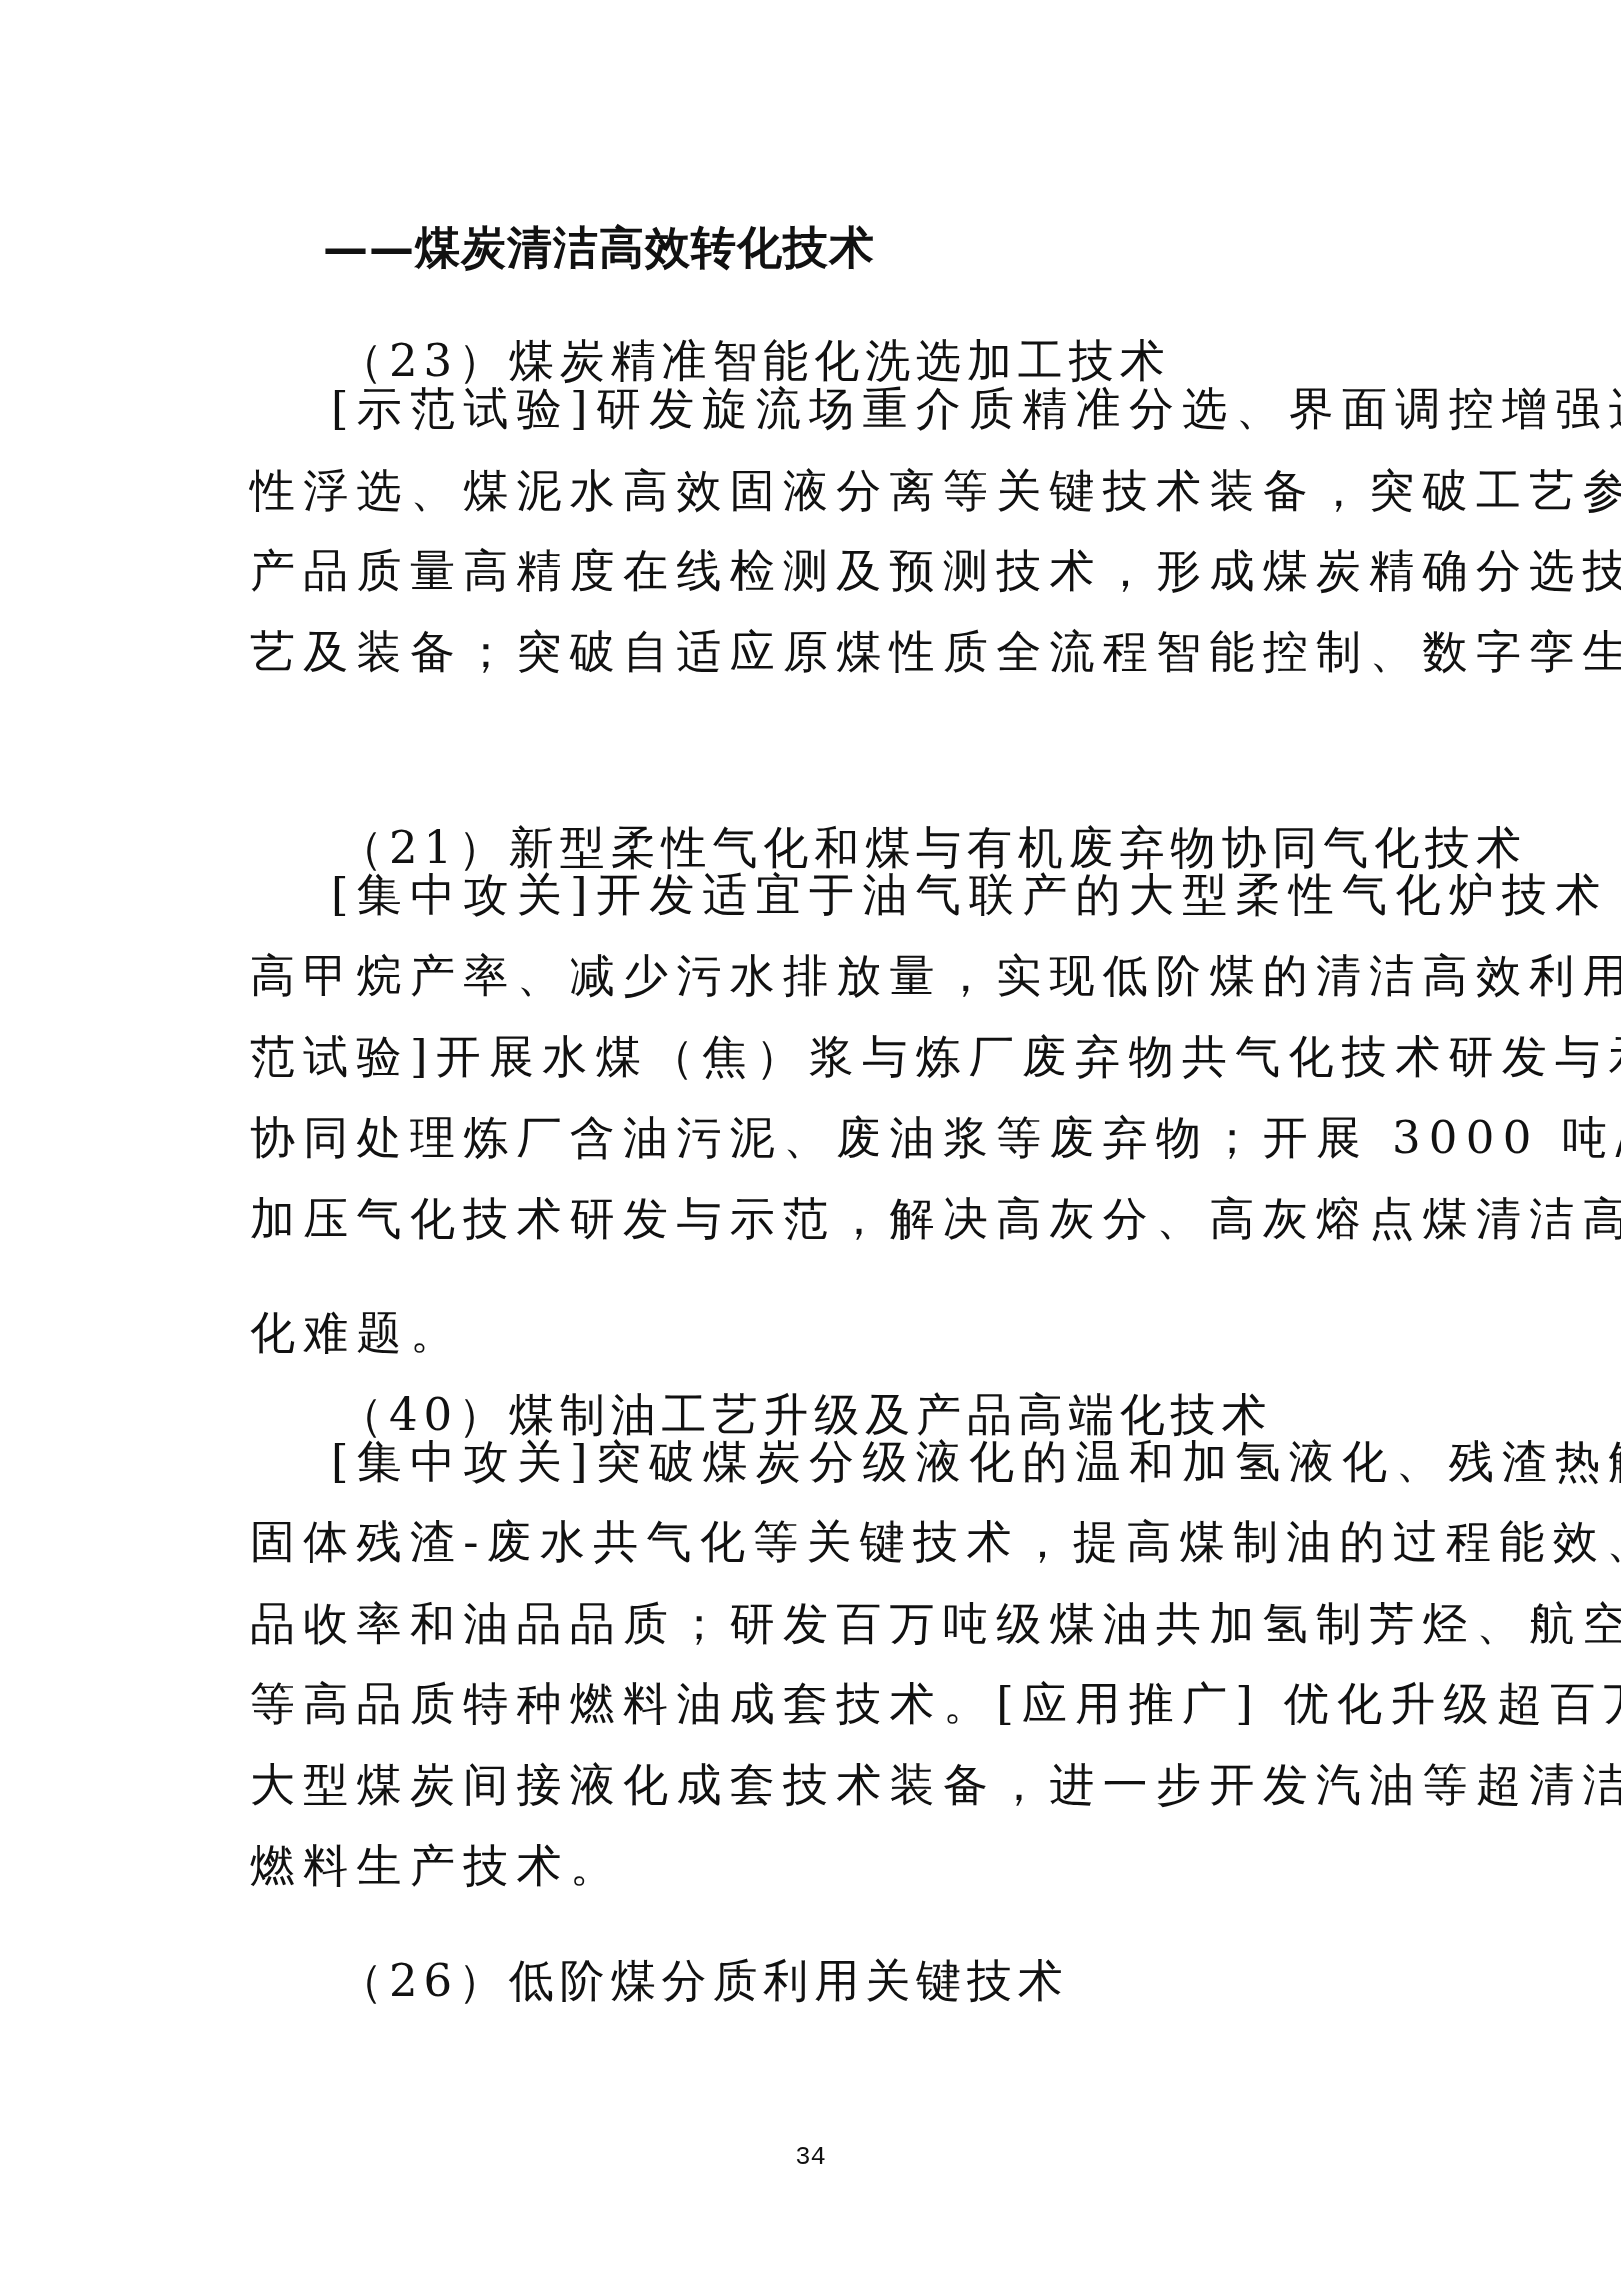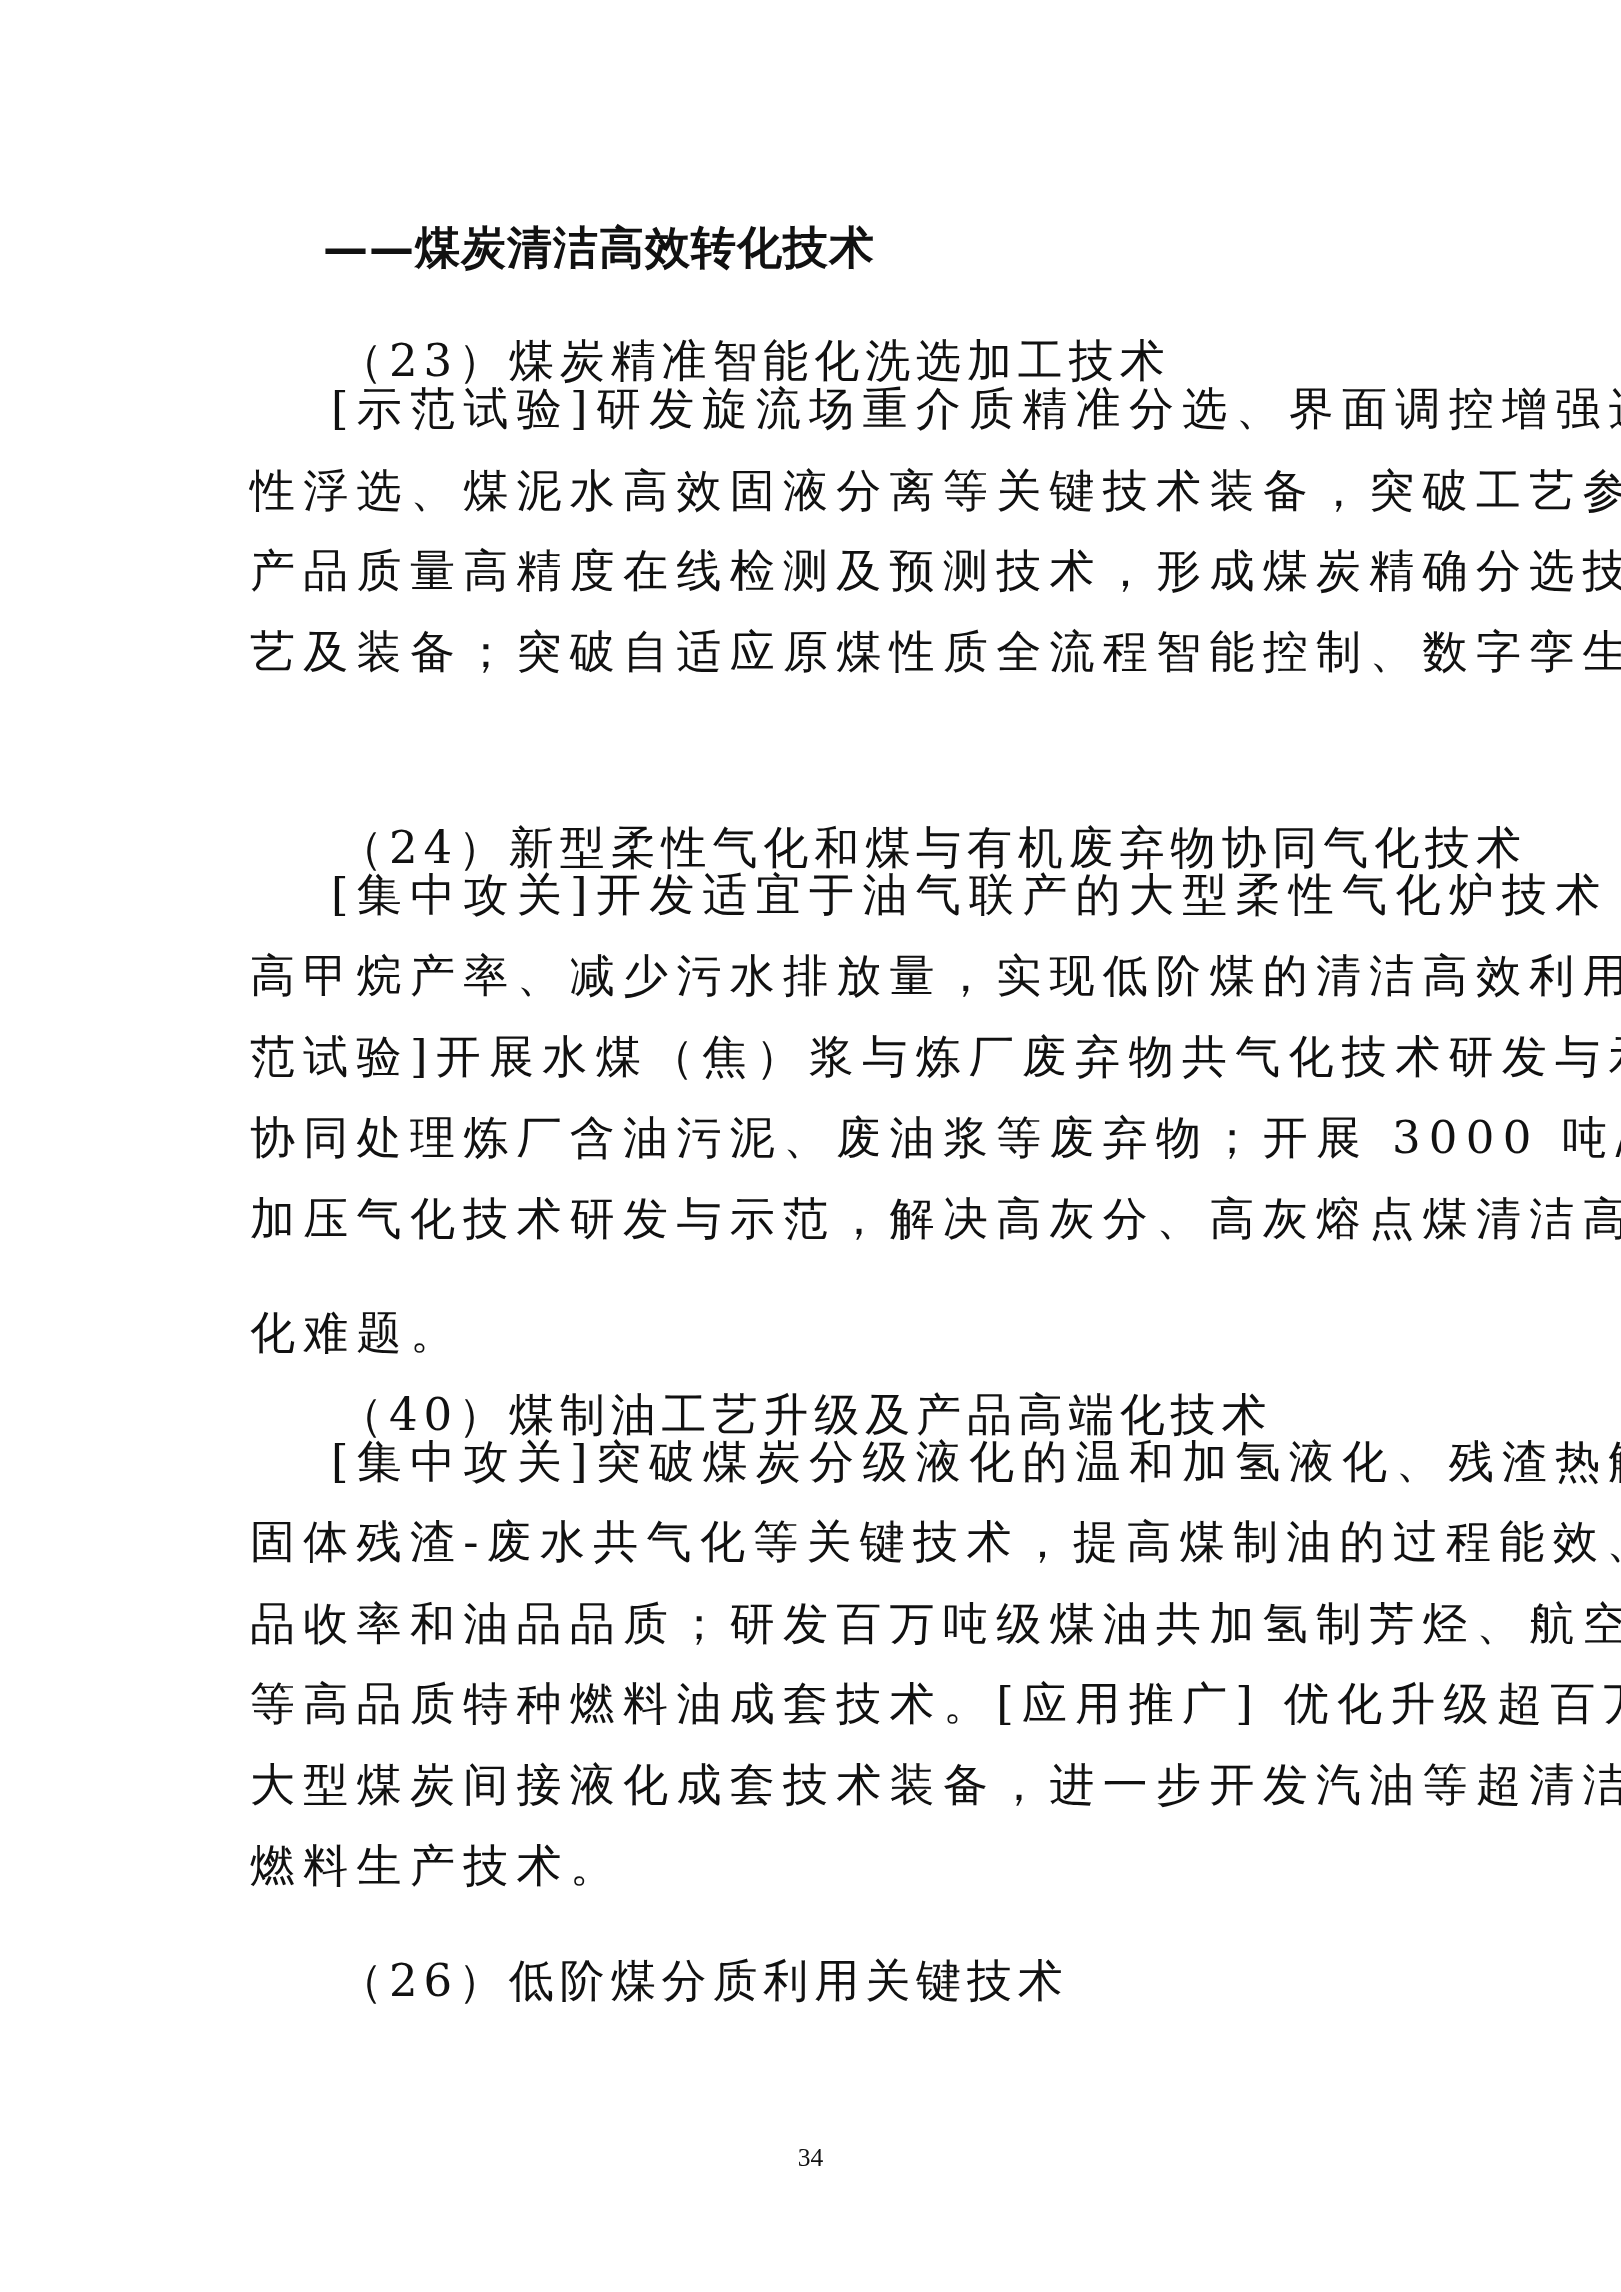--- a/index.html
+++ b/index.html
@@ -7,35 +7,35 @@
          font-family:"DejaVu Serif", "Liberation Serif", serif; color:#111; }
   .page { position:absolute; left:0; top:0; width:1621px; height:2198px; }
   .line { position:absolute; left:250px; white-space:nowrap; font-size:45px; line-height:59px;
           letter-spacing:8.3px; }
   .section-title { font-family:"DejaVu Sans", "Liberation Sans", sans-serif; font-weight:bold;
                    font-size:45px; letter-spacing:1px; }
   .subhead { letter-spacing:5.9px; }
   .indent { left:331px; }
   .subind { left:338px;margin-top:34px; }
   .pagenum { position:absolute; top:2143px; left:0; width:1621px; text-align:center;
-             font-family:Liberation Serif, serif; font-size:25.5px; }
+             font-family:Liberation Mono, monospace; font-size:25.5px; }
 </style>
 </head>
 <body>
 
 <div class="page">
   <div class="line section-title" style="top:218px;left:323px;">——煤炭清洁高效转化技术</div>
 
   <div class="line subhead subind" style="top:297px;">（23）煤炭精准智能化洗选加工技术</div>
   <div class="line indent" style="top:379px;">[示范试验]研发旋流场重介质精准分选、界面调控增强选择</div>
   <div class="line" style="top:461px;">性浮选、煤泥水高效固液分离等关键技术装备，突破工艺参数和</div>
   <div class="line" style="top:541px;">产品质量高精度在线检测及预测技术，形成煤炭精确分选技术工</div>
   <div class="line" style="top:622px;">艺及装备；突破自适应原煤性质全流程智能控制、数字孪生运维</div>
 
-  <div class="line subhead subind" style="top:784px;">（24）新型柔性气化和煤与有机废弃物协同气化技术</div>
+  <div class="line subhead subind" style="top:784px;">（21）新型柔性气化和煤与有机废弃物协同气化技术</div>
   <div class="line indent" style="top:865px;">[集中攻关]开发适宜于油气联产的大型柔性气化炉技术，提</div>
   <div class="line" style="top:946px;">高甲烷产率、减少污水排放量，实现低阶煤的清洁高效利用。[示</div>
   <div class="line" style="top:1027px;">范试验]开展水煤（焦）浆与炼厂废弃物共气化技术研发与示范，</div>
   <div class="line" style="top:1108px;">协同处理炼厂含油污泥、废油浆等废弃物；开展 3000 吨/天粉煤</div>
   <div class="line" style="top:1189px;">加压气化技术研发与示范，解决高灰分、高灰熔点煤清洁高效气</div>
   <div class="line" style="top:1269px;margin-top:34px;">化难题。</div>
 
   <div class="line subhead subind" style="top:1351px;">（40）煤制油工艺升级及产品高端化技术</div>
   <div class="line indent" style="top:1432px;">[集中攻关]突破煤炭分级液化的温和加氢液化、残渣热解、</div>
   <div class="line" style="top:1512px;">固体残渣-废水共气化等关键技术，提高煤制油的过程能效、油</div>

